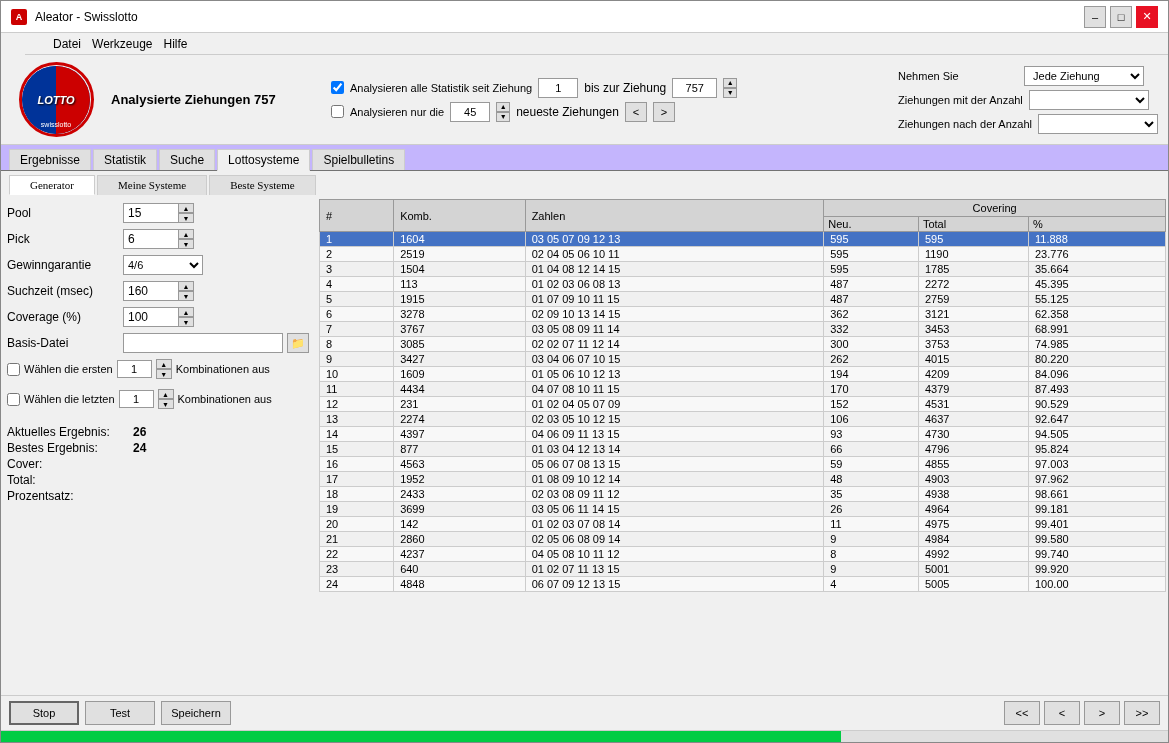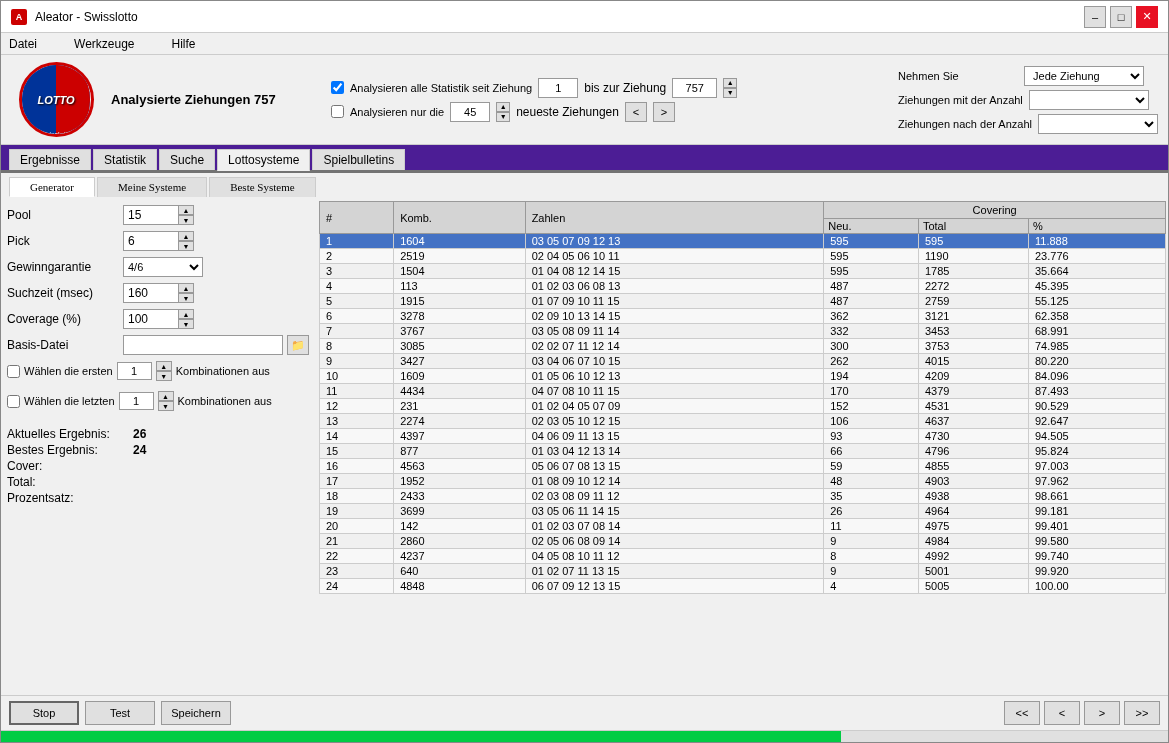--- a/index.html
+++ b/index.html
@@ -7,21 +7,21 @@
 
     
     .title-bar { background: #fff; display: flex; align-items: center; justify-content: space-between; padding: 6px 10px; border-bottom: 1px solid #ccc; height: 32px; }
     .title-bar-left { display: flex; align-items: center; gap: 8px; font-size: 12px; }
     .title-bar-icon { width: 16px; height: 16px; background: #cc0000; border-radius: 2px; display: flex; align-items: center; justify-content: center; color: white; font-size: 9px; font-weight: bold; }
     .title-bar-controls { display: flex; gap: 4px; }
     .title-btn { width: 22px; height: 22px; border: 1px solid #999; background: #e0e0e0; cursor: pointer; display: flex; align-items: center; justify-content: center; font-size: 11px; }
     .title-btn.close { background: #e81123; color: white; border-color: #e81123; }
 
     
-    .menu-bar { background: #f0f0f0; padding: 2px 4px; display: flex; gap: 29px; border-bottom: 1px solid #ccc; height: 22px; align-items: center; }
+    .menu-bar { background: #f0f0f0; padding: 2px 24px; display: flex; gap: 3px; border-bottom: 1px solid #ccc; height: 22px; align-items: center; margin-left: 24px; }
     .menu-item { font-size: 12px; cursor: pointer; padding: 1px 4px; }
 
     
     .top-panel { background: #f0f0f0; padding: 6px 10px; border-bottom: 1px solid #ccc; display: flex; align-items: center; gap: 10px; height: 90px; }
     .logo-area { width: 90px; height: 75px; display: flex; align-items: center; justify-content: center; }
     .logo-circle { width: 75px; height: 75px; border-radius: 50%; background: radial-gradient(circle at 40% 40%, #ffffff, #e8e8e8); border: 3px solid #cc0000; display: flex; align-items: center; justify-content: center; position: relative; overflow: hidden; }
 
     .analysed-title { font-weight: bold; font-size: 13px; min-width: 200px; }
 
     .top-controls { display: flex; flex-direction: column; gap: 4px; flex: 1; }
@@ -32,21 +32,21 @@
     .spin-group { display: flex; flex-direction: column; }
     .spin-btn { width: 14px; height: 10px; border: 1px solid #999; background: #e0e0e0; cursor: pointer; display: flex; align-items: center; justify-content: center; font-size: 7px; line-height: 1; }
 
     .right-controls { display: flex; flex-direction: column; gap: 4px; }
     .right-row { display: flex; align-items: center; gap: 6px; }
     .right-label { font-size: 11px; min-width: 120px; }
     .dropdown { height: 20px; border: 1px solid #999; background: white; font-size: 11px; min-width: 120px; padding: 1px 4px; }
     .nav-btn { width: 22px; height: 20px; border: 1px solid #999; background: #e0e0e0; cursor: pointer; display: flex; align-items: center; justify-content: center; font-size: 11px; }
 
     
-    .main-tabs { display: flex; background: #4c1d95; padding: 4px 8px 0; border-bottom: 3px solid #737373; gap: 2px; }
+    .main-tabs { display: flex; background: #c4b5fd; padding: 4px 8px 0; border-bottom: 1px solid #737373; gap: 2px; }
     .main-tab { padding: 3px 10px; border: 1px solid #ccc; border-bottom: none; background: #e0e0e0; cursor: pointer; font-size: 12px; }
     .main-tab.active { background: #f0f0f0; border-bottom: 1px solid #f0f0f0; margin-bottom: -1px; }
 
     
     .sub-tabs { display: flex; gap: 2px; padding: 4px 8px 0; }
     .sub-tab { padding: 3px 20px; border: 1px solid #ccc; border-bottom: none; background: #e0e0e0; cursor: pointer; font-size: 11px; font-family: Liberation Serif, serif; }
     .sub-tab.active { background: #ffffff; border-bottom: 1px solid #ffffff; }
 
     
     .left-panel { width: 310px; flex-shrink: 0; display: flex; flex-direction: column; gap: 6px; padding: 4px; }
@@ -121,21 +121,21 @@
   <div class="menu-bar">
     <span class="menu-item">Datei</span>
     <span class="menu-item">Werkzeuge</span>
     <span class="menu-item">Hilfe</span>
   </div>
 
   <div class="top-panel">
 
     <div class="logo-area">
       <div class="logo-circle">
-        <div style="position:relative; width:68px; height:88px; border-radius:50%; overflow:hidden; background:#003399; display:flex; align-items:center; justify-content:center;">
+        <div style="position:relative; width:68px; height:68px; border-radius:50%; overflow:hidden; background:#003399; display:flex; align-items:center; justify-content:center;">
           <div style="position:absolute; left:0; top:0; width:50%; height:100%; background:#003399;"></div>
           <div style="position:absolute; right:0; top:0; width:50%; height:100%; background:#cc0000;"></div>
           <div style="position:absolute; top:0; left:0; width:100%; height:100%; display:flex; align-items:center; justify-content:center;">
             <span style="font-size:11px; font-weight:bold; color:white; font-style:italic; text-shadow:1px 1px 2px #000; z-index:2;">LOTTO</span>
           </div>
           <div style="position:absolute; bottom:4px; width:100%; text-align:center;">
             <span style="font-size:7px; color:white; z-index:2;">swisslotto</span>
           </div>
         </div>
       </div>

